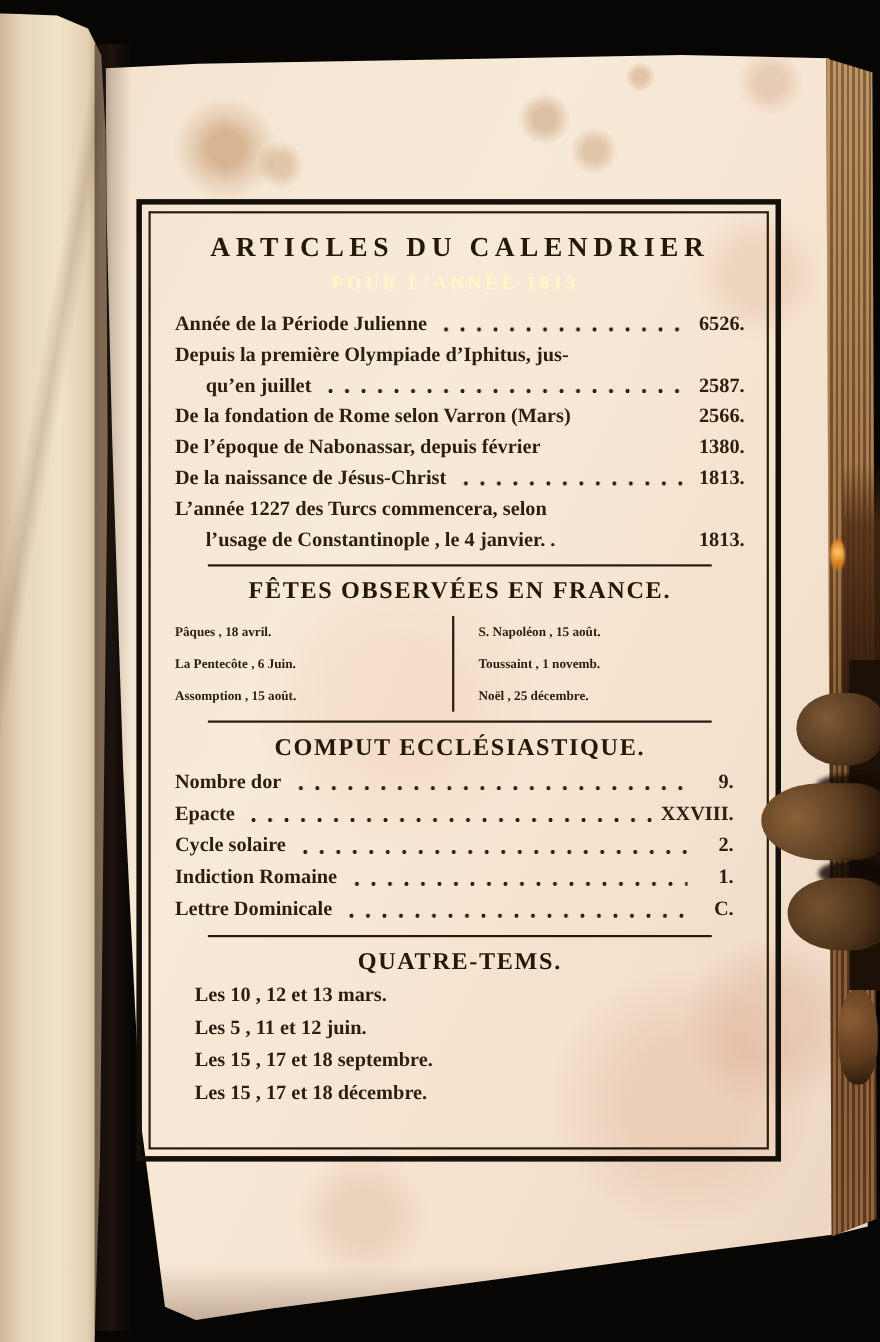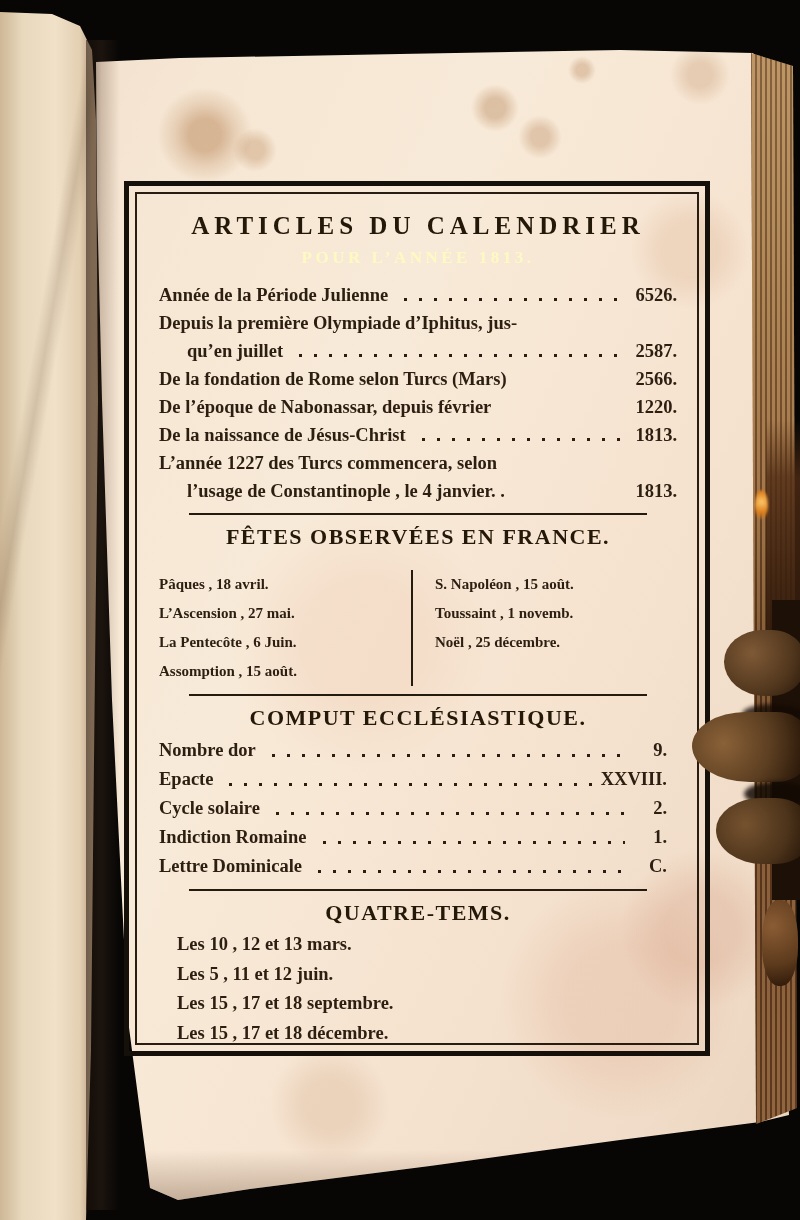--- a/index.html
+++ b/index.html
@@ -89,21 +89,21 @@
   .cal-row.indent{padding-left:28px;}
   .cal-row.spread{justify-content:space-between;}
   .leader{
     flex:1 1 auto;margin:0 8px 0 10px;
     background-image:radial-gradient(circle, #2c1e10 1.6px, rgba(44,30,16,0) 2px);
     background-size:15px 7px;background-repeat:repeat-x;
     background-position:left calc(100% - 6px);
   }
   .rule{border:0;border-top:2.5px solid #241a0e;width:458px;margin:8px auto 0 auto;}
   .sec-head{font-size:22px;font-weight:700;letter-spacing:1.5px;color:#241808;margin-top:9px;}
-  .fetes-cols{display:flex;margin-top:20px;font-size:15px;font-weight:700;justify-content:center;}
+  .fetes-cols{display:flex;margin-top:10px;font-size:12px;font-weight:700;justify-content:center;}
   .fetes-left{width:252px;line-height:29px;white-space:nowrap;}
   .fetes-right{flex:1;border-left:2.5px solid #241a0e;padding-left:22px;line-height:29px;white-space:nowrap;}
   .comput-block{margin-top:5px;font-size:18.5px;font-weight:700;padding-right:10px;}
   .comput-row{display:flex;line-height:29px;white-space:nowrap;}
   .comput-row .value{min-width:34px;text-align:right;}
   .quatre-block{margin-top:4px;font-size:18.5px;font-weight:700;padding-left:18px;}
   .quatre-row{line-height:29.5px;white-space:nowrap;}
 
   
   .hand-upper{
@@ -154,26 +154,26 @@
       </div>
       <div class="cal-row">
         <span>Depuis la première Olympiade d’Iphitus, jus-</span>
       </div>
       <div class="cal-row indent">
         <span>qu’en juillet</span>
         <span class="leader"></span>
         <span>2587.</span>
       </div>
       <div class="cal-row spread">
-        <span>De la fondation de Rome selon Turcs (Mars)</span>
+        <span>De la fondation de Rome selon Varron (Mars)</span>
         <span>2566.</span>
       </div>
       <div class="cal-row spread">
         <span>De l’époque de Nabonassar, depuis février</span>
-        <span>1220.</span>
+        <span>1380.</span>
       </div>
       <div class="cal-row">
         <span>De la naissance de Jésus-Christ</span>
         <span class="leader"></span>
         <span>1813.</span>
       </div>
       <div class="cal-row">
         <span>L’année 1227 des Turcs commencera, selon</span>
       </div>
       <div class="cal-row indent spread">
@@ -181,21 +181,20 @@
         <span>1813.</span>
       </div>
     </div>
 
     <hr class="rule">
 
     <div class="sec-head t-center">FÊTES OBSERVÉES EN FRANCE.</div>
     <div class="fetes-cols">
       <div class="fetes-left">
         <div>Pâques , 18 avril.</div>
-        <div>L’Ascension , 27 mai.</div>
         <div>La Pentecôte , 6 Juin.</div>
         <div>Assomption , 15 août.</div>
       </div>
       <div class="fetes-right">
         <div>S. Napoléon , 15 août.</div>
         <div>Toussaint , 1 novemb.</div>
         <div>Noël , 25 décembre.</div>
       </div>
     </div>
 

